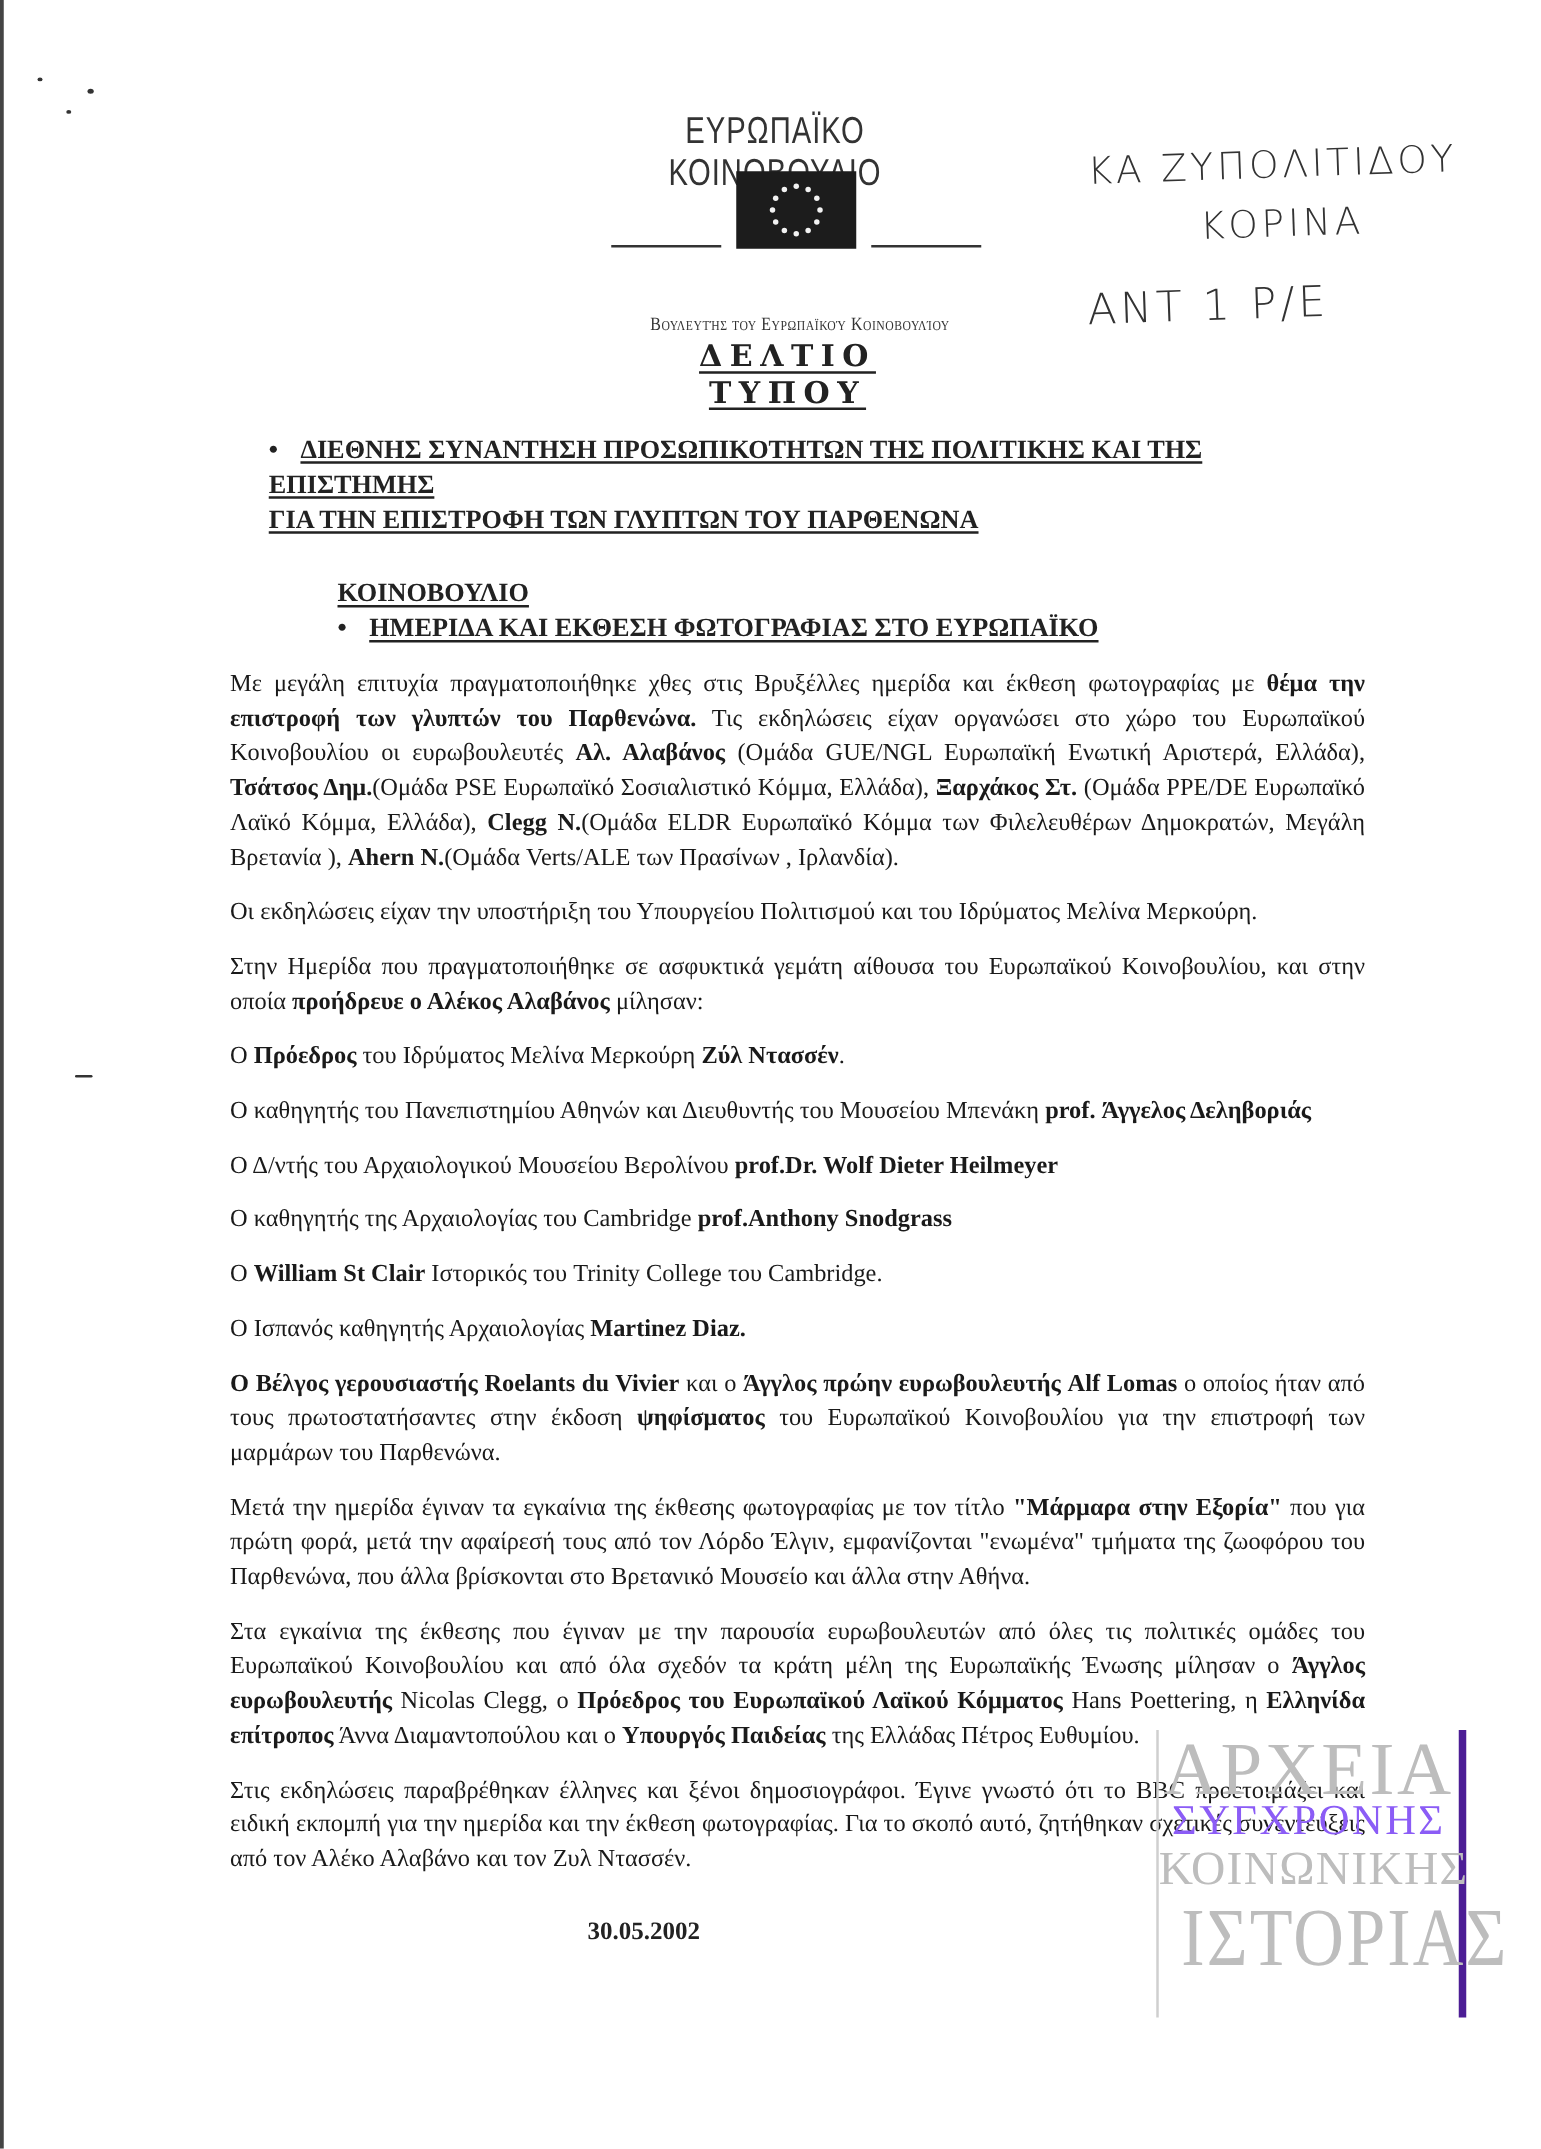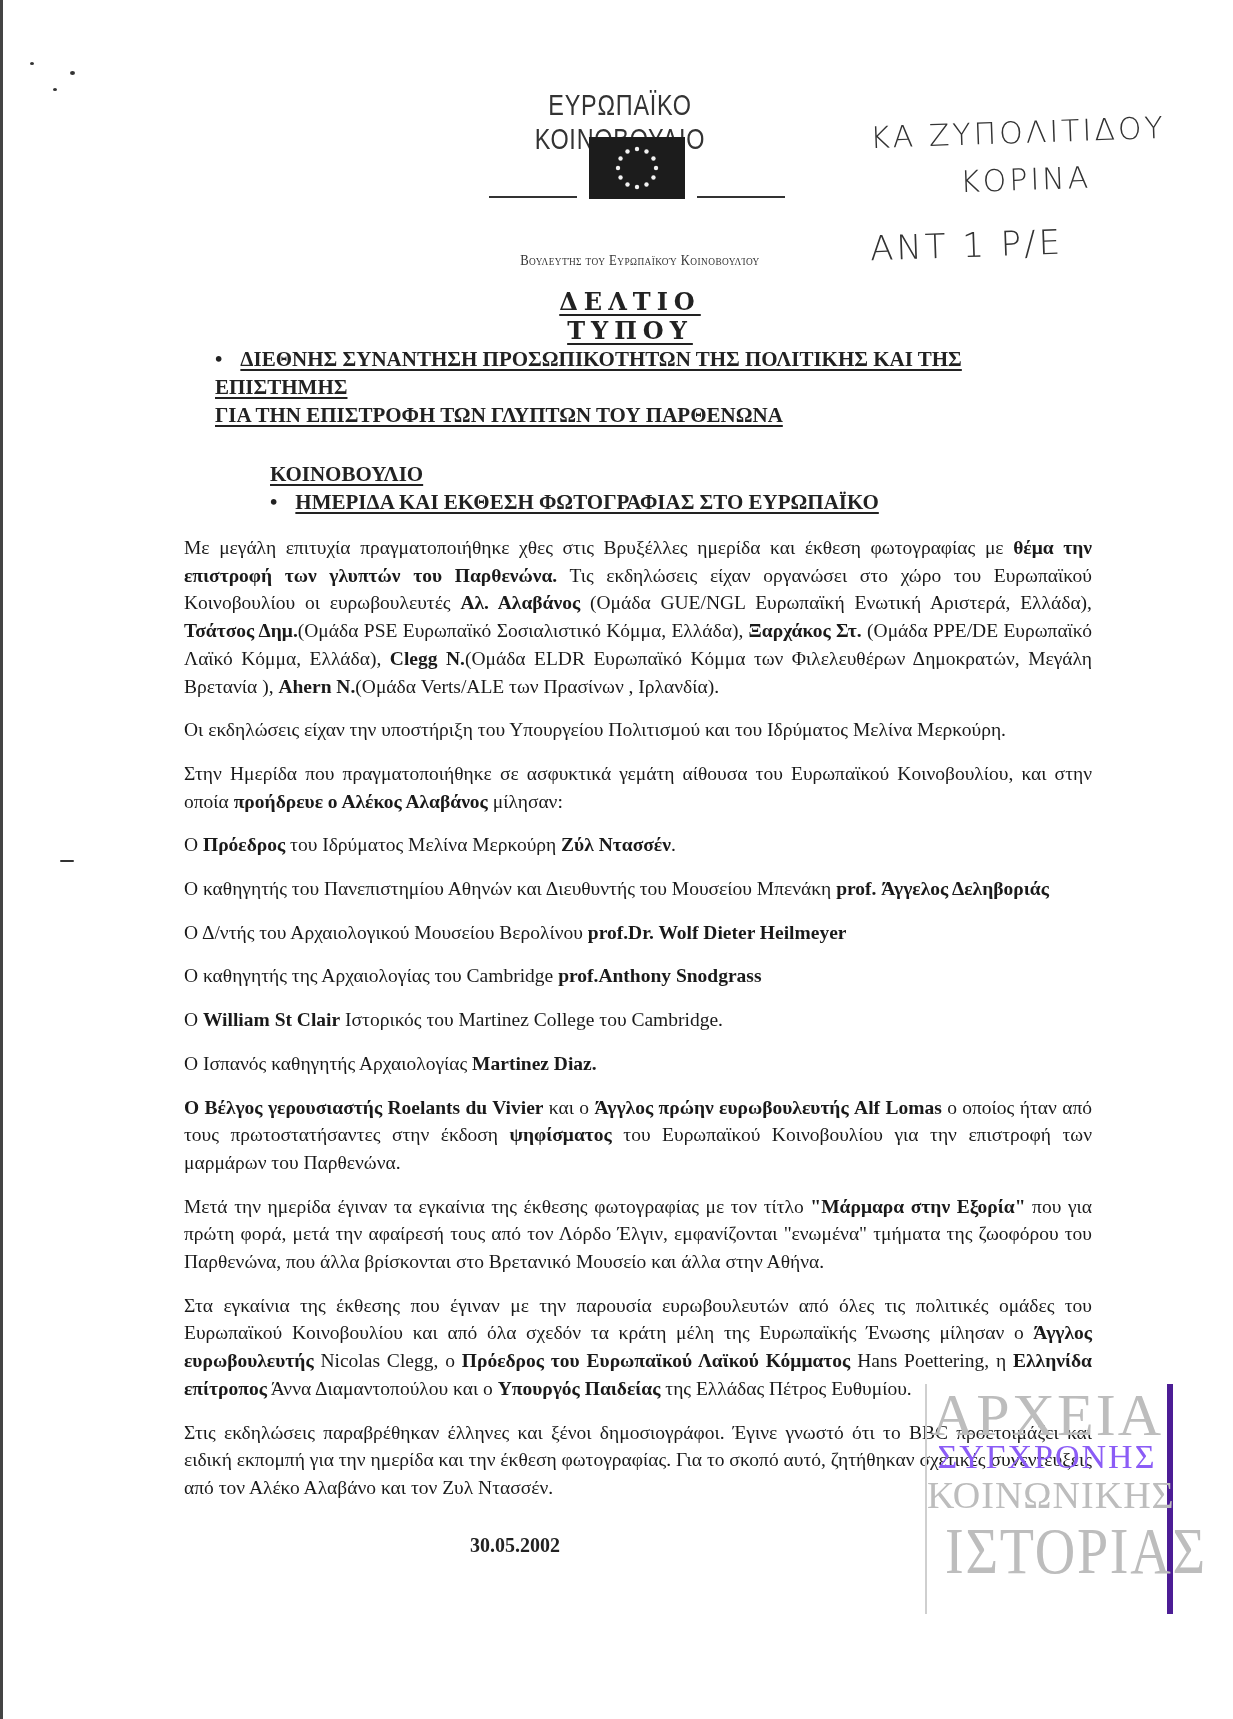--- a/index.html
+++ b/index.html
@@ -18,21 +18,21 @@
   .flag { position: absolute; left: 589px; top: 137px; width: 96px; height: 62px; background: #1c1c1c; }
   .flag svg { position: absolute; left: 0; top: 0; }
   .rule-left { position: absolute; left: 489px; top: 196px; width: 88px; height: 2px; background: #333; }
   .rule-right { position: absolute; left: 697px; top: 196px; width: 88px; height: 2px; background: #333; }
   .mep-line {
     position: absolute; top: 252px; left: 480px; width: 320px; text-align: center;
     font-family: "Liberation Serif", serif; font-size: 15px; letter-spacing: 0.5px; color: #333;
     font-variant: small-caps; transform: scaleX(0.85); transform-origin: center;
   }
   .press-release {
-    position: absolute; top: 287px; left: 490px; width: 280px; text-align: center;
+    position: absolute; top: 270px; left: 490px; width: 280px; text-align: center;
     font-family: "DejaVu Serif", serif; font-weight: bold; font-size: 24px; letter-spacing: 6px;
     text-decoration: underline; text-underline-offset: 4px; color: #222;
   }
 
   .handwriting {
     position: absolute; font-family: "DejaVu Sans", sans-serif; font-size: 30px; color: #333;
     letter-spacing: 3px; font-weight: 300; transform: rotate(-2deg);
   }
   .hw1 { left: 870px; top: 115px; }
   .hw2 { left: 960px; top: 162px; }
@@ -127,21 +127,21 @@
   </p>
   <p>Οι εκδηλώσεις είχαν την υποστήριξη του Υπουργείου Πολιτισμού και του Ιδρύματος Μελίνα Μερκούρη.</p>
   <p>
     <span>Στην Ημερίδα  που πραγματοποιήθηκε σε ασφυκτικά γεμάτη αίθουσα του Ευρωπαϊκού Κοινοβουλίου, και στην οποία </span><b>προήδρευε ο Αλέκος Αλαβάνος</b><span> μίλησαν:</span>
   </p>
   <div>
     <p><span>Ο </span><b>Πρόεδρος</b><span> του Ιδρύματος Μελίνα Μερκούρη  </span><b>Ζύλ Ντασσέν</b><span>.</span></p>
     <p><span>Ο καθηγητής του Πανεπιστημίου Αθηνών και Διευθυντής του Μουσείου Μπενάκη </span><b>prof. Άγγελος Δεληβοριάς</b></p>
     <p><span>Ο Δ/ντής του Αρχαιολογικού Μουσείου Βερολίνου </span><b>prof.Dr. Wolf Dieter Heilmeyer</b></p>
     <p><span>Ο καθηγητής της Αρχαιολογίας του Cambridge </span><b>prof.Anthony Snodgrass</b></p>
-    <p><span>Ο </span><b>William St Clair</b><span> Ιστορικός του Martinez College του Cambridge.</span></p>
+    <p><span>Ο </span><b>William St Clair</b><span> Ιστορικός του Trinity College του Cambridge.</span></p>
     <p><span>Ο Ισπανός καθηγητής Αρχαιολογίας </span><b>Martinez Diaz.</b></p>
   </div>
   <p>
     <b>Ο Βέλγος γερουσιαστής Roelants du Vivier</b><span> και ο </span><b>Άγγλος πρώην ευρωβουλευτής Alf Lomas</b><span> ο οποίος ήταν από τους πρωτοστατήσαντες στην έκδοση </span><b>ψηφίσματος</b><span> του Ευρωπαϊκού Κοινοβουλίου για την επιστροφή των μαρμάρων του Παρθενώνα.</span>
   </p>
   <p>
     <span>Μετά την ημερίδα έγιναν τα εγκαίνια της έκθεσης φωτογραφίας με τον τίτλο </span><b>"Μάρμαρα στην Εξορία"</b><span> που για πρώτη φορά, μετά την αφαίρεσή τους από τον Λόρδο Έλγιν, εμφανίζονται "ενωμένα" τμήματα της ζωοφόρου του Παρθενώνα,  που άλλα βρίσκονται στο Βρετανικό Μουσείο και άλλα στην Αθήνα.</span>
   </p>
   <p>
     <span>Στα εγκαίνια της έκθεσης που έγιναν με την παρουσία ευρωβουλευτών από όλες τις πολιτικές ομάδες του Ευρωπαϊκού Κοινοβουλίου και από όλα σχεδόν τα κράτη μέλη της Ευρωπαϊκής Ένωσης μίλησαν ο </span><b>Άγγλος ευρωβουλευτής</b><span> Nicolas Clegg, ο </span><b>Πρόεδρος του Ευρωπαϊκού Λαϊκού Κόμματος</b><span> Hans Poettering, η </span><b>Ελληνίδα επίτροπος</b><span>  Άννα Διαμαντοπούλου και ο </span><b>Υπουργός Παιδείας</b><span> της Ελλάδας Πέτρος Ευθυμίου.</span>

